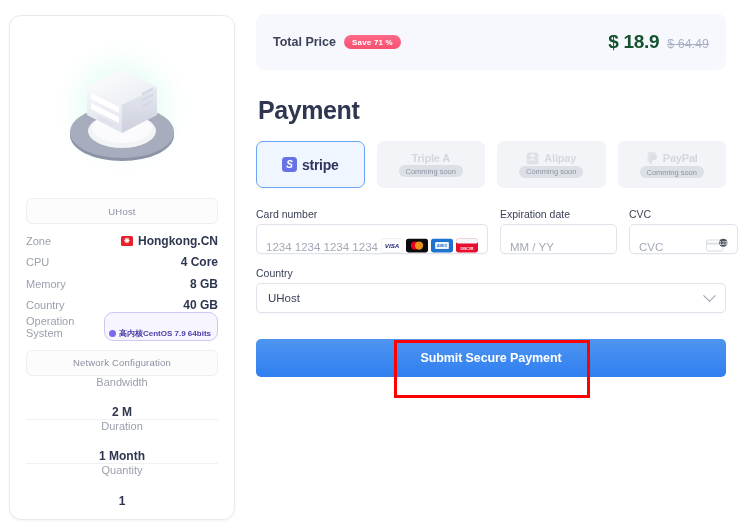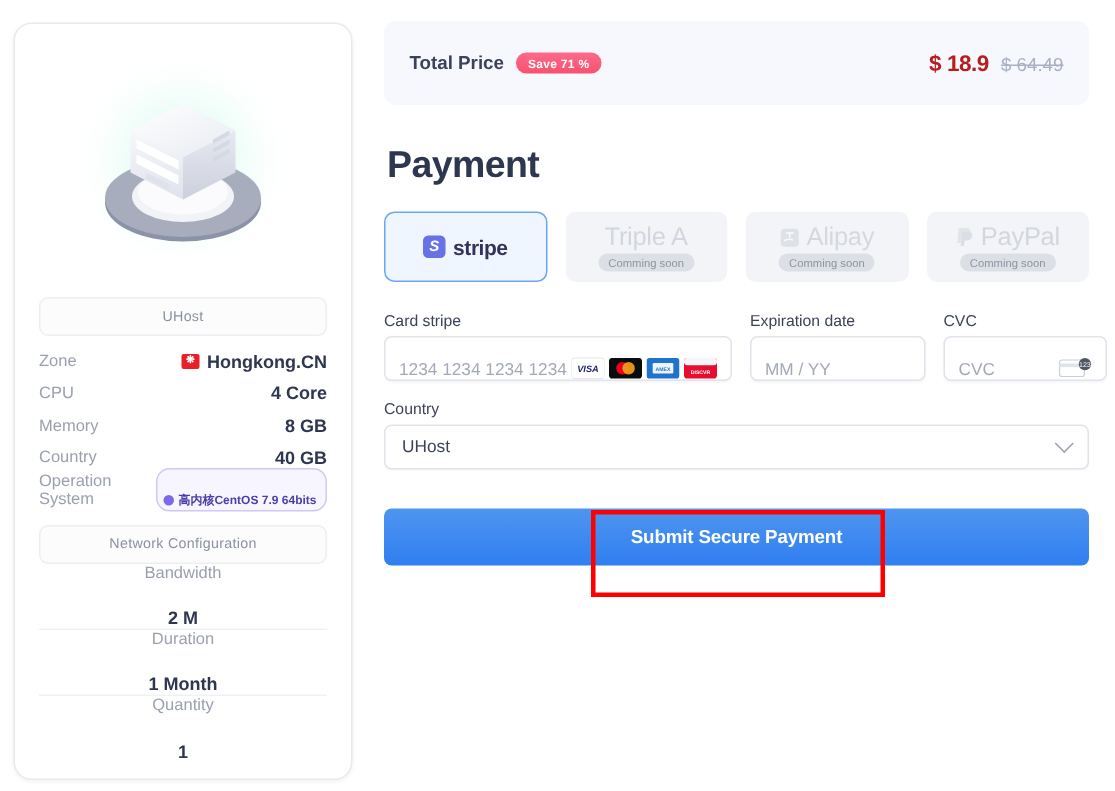--- a/index.html
+++ b/index.html
@@ -72,41 +72,41 @@
     gap: 44px;
   }
   .total-left { display: flex; align-items: center; gap: 8px; }
   .total-label { font-size: 12.5px; color: #3c4257; font-weight: bold; }
   .save-badge {
     background: linear-gradient(180deg,#fd6a8a,#f8516f);
     color: #fff; font-size: 8px; font-weight: bold;
     border-radius: 9px; padding: 2.5px 8px; letter-spacing: .2px;
   }
   .total-right { display: flex; align-items: baseline; gap: 8px; }
-  .price-now { font-size: 15px; font-weight: bold; color: #b91c1c; letter-spacing: -.3px;}
+  .price-now { font-size: 19px; font-weight: bold; color: #14532d; letter-spacing: -.3px;}
   .price-old { font-size: 12.5px; color: #a9b0c0; text-decoration: line-through; }
 
   .heading { margin: 26px 0 16px 2px; font-size: 25px; font-weight: bold; color: #2e3650; letter-spacing: -.4px;}
 
   .methods { display: flex; gap: 12px; }
   .method {
     flex: 1; height: 47px; border-radius: 7px;
     display: flex; flex-direction: column; align-items: center; justify-content: center;
     gap: 2px;
   }
   .method.active { background: #f0f6ff; border: 1.5px solid #6ba5f4; }
   .method.disabled { background: #f3f4f7; border: 1.5px solid transparent; }
   .m-logo { display: flex; align-items: center; gap: 5px; }
   .stripe-mark {
     width: 15px; height: 15px; border-radius: 3.5px;
     background: #6772e5; color: #fff; font-size: 10px; font-weight: bold;
     display: flex; align-items: center; justify-content: center; font-style: italic;
   }
   .stripe-word { font-size: 14px; font-weight: bold; color: #32325d; letter-spacing: -.3px;}
-  .m-name { font-size: 17px; font-weight: normal; color: #d3d6de; letter-spacing: -.2px;}
+  .m-name { font-size: 11px; font-weight: bold; color: #d3d6de; letter-spacing: -.2px;}
   .m-name.alipay { color: #d5d8df; }
   .soon {
     background: #dcdfe5; color: #8d93a1; font-size: 7.5px;
     border-radius: 8px; padding: 1.5px 7px; margin-top: -1px;
   }
   .alipay-mark, .paypal-mark { opacity:.55; }
 
   .fields { margin-top: 20px; display: flex; gap: 12px; }
   .f-card { width: 232px; }
   .f-exp  { width: 117px; }
@@ -288,21 +288,21 @@
           </svg>
           <span class="m-name">PayPal</span>
         </div>
         <span class="soon">Comming soon</span>
       </div>
     </div>
 
     <div class="fields">
 
       <div class="f-card">
-        <label class="f-label">Card stripe</label>
+        <label class="f-label">Card number</label>
         <div class="f-box">
           <input class="f-input" placeholder="1234 1234 1234 1234" style="">
           <span class="brands">
             <svg class="brand" viewBox="0 0 32 20">
               <rect width="32" height="20" rx="3" fill="#ffffff" stroke="#e2e5ec"></rect>
               <text x="16" y="14" font-size="9" font-weight="bold" fill="#1a1f71" text-anchor="middle" font-family="Liberation Sans, sans-serif" font-style="italic">VISA</text>
             </svg>
             <svg class="brand" viewBox="0 0 32 20">
               <rect width="32" height="20" rx="3" fill="#0a0b0d"></rect>
               <circle cx="13" cy="10" r="6" fill="#eb001b"></circle>

